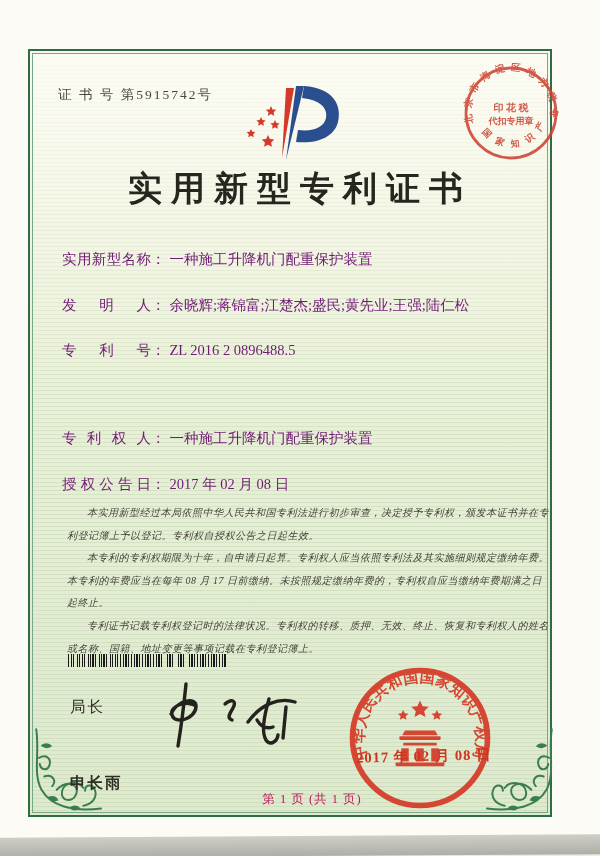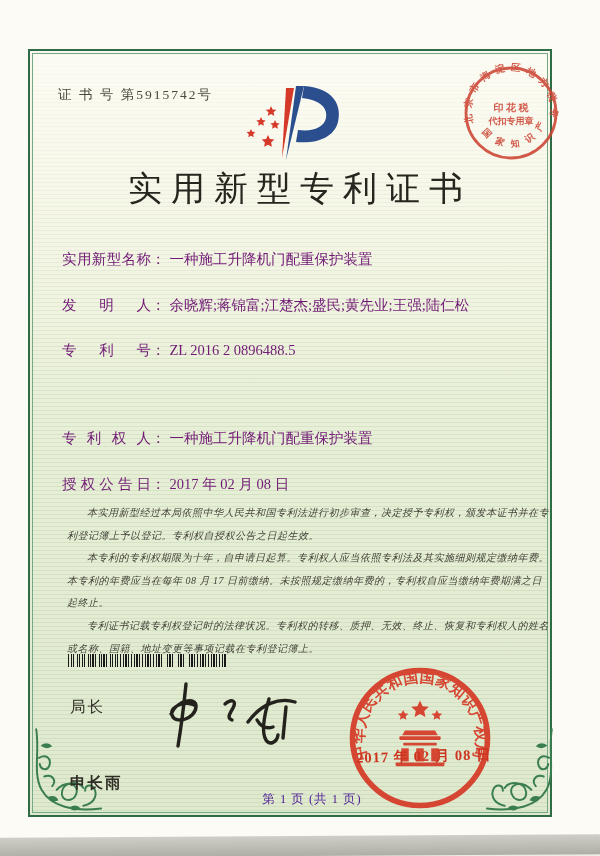--- a/index.html
+++ b/index.html
@@ -14,36 +14,36 @@
          border:2px solid #2f6b44;box-sizing:border-box;
          background:linear-gradient(180deg,#faf8ee 0%,#f3f3e2 18%,#eaf0d9 42%,#e3ecd3 75%,#dfe9ce 100%);}
   .frame-inner{position:absolute;inset:2px;border:1px solid #74a886;}
   .guilloche{position:absolute;inset:3px;
          background:repeating-linear-gradient(180deg,rgba(122,168,104,.16) 0 1px,rgba(255,255,255,0) 1px 4px);}
   .guilloche-fade{position:absolute;inset:3px;
          background:linear-gradient(180deg,rgba(253,252,244,.85) 0%,rgba(253,252,244,.35) 22%,rgba(253,252,244,0) 45%);}
   
   .cert-number{position:absolute;left:58px;top:86px;font-size:13.5px;letter-spacing:2px;color:#4a483e;text-align:right;}
   .title{position:absolute;left:0;top:166px;width:600px;text-align:center;
-         font-size:34px;font-weight:400;letter-spacing:9px;color:#26251e;}
+         font-size:34px;font-weight:700;letter-spacing:9px;color:#26251e;}
   .field{position:absolute;left:62px;width:486px;font-size:14.5px;color:#701a75;white-space:nowrap;}
   .field .lbl{display:inline-block;width:89px;text-align:justify;text-align-last:justify;}
   .field .colon{margin-right:4px;}
   .paras{position:absolute;left:60px;top:502px;width:484px;font-size:10px;line-height:22.6px;
          color:#45443a;font-style:italic;margin-left:7px;}
   .paras p{margin:0;text-indent:2em;letter-spacing:.5px;}
   .barcode{position:absolute;left:68px;top:654px;width:158px;height:13px;
          background:repeating-linear-gradient(90deg,#191919 0 1px,rgba(0,0,0,0) 1px 2.5px,#191919 2.5px 4px,rgba(0,0,0,0) 4px 5px,#191919 5px 6px,rgba(0,0,0,0) 6px 8.5px,#191919 8.5px 9.5px,rgba(0,0,0,0) 9.5px 11px);}
   .sig-title{position:absolute;left:70px;top:697px;font-size:15.5px;font-weight:400;color:#2e2d26;letter-spacing:2px;}
   .sig-name{position:absolute;left:70px;top:727px;font-size:15.5px;font-weight:600;color:#2e2d26;letter-spacing:2px;margin-top:46px;}
   .signature-svg{position:absolute;left:145px;top:678px;}
   .main-seal{position:absolute;left:345px;top:663px;opacity:.93;}
   .seal-date{position:absolute;left:356px;top:747px;font-size:14.5px;font-weight:700;color:#cd3520;
          letter-spacing:1px;transform:rotate(-1.5deg);font-style:normal;}
-  .footer{position:absolute;left:30px;top:791px;width:564px;text-align:center;font-size:12.5px;color:#4c1d95;letter-spacing:1px;}
+  .footer{position:absolute;left:30px;top:791px;width:564px;text-align:center;font-size:12.5px;color:#be185d;letter-spacing:1px;}
   .tax-seal{position:absolute;left:461px;top:63px;opacity:.88;}
   .flourish{position:absolute;}
   .fl-bl{left:30px;top:726px;}
   .fl-br{left:478px;top:726px;transform:scaleX(-1);}
 </style>
 </head>
 <body>
 
 <div class="stage">
   <div class="paper">

